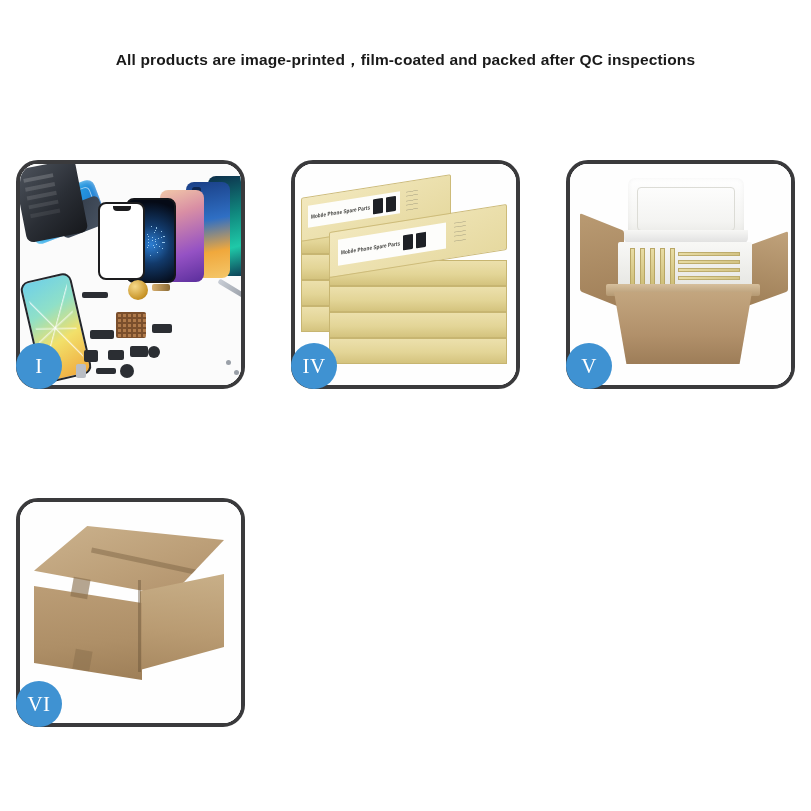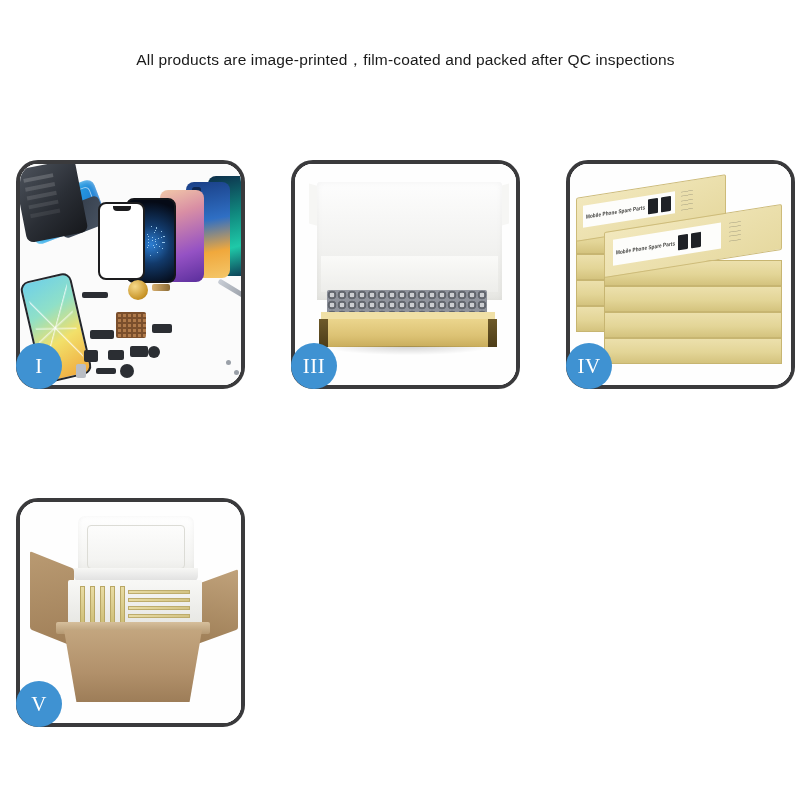--- a/index.html
+++ b/index.html
@@ -31,21 +31,21 @@
     font-size: 35px;
     font-weight: 500;
     letter-spacing: 1.6px;
     color: #0d0d0d;
     line-height: 40px;
     white-space: nowrap;
   }
   .subtitle {
     margin-top: 8px;
     font-size: 15.5px;
-    font-weight: 400;
+    font-weight: 700;
     letter-spacing: 0.15px;
     color: #1a1a1a;
     line-height: 20px;
     white-space: nowrap;
   }
 
   
   .grid {
     position: absolute;
     left: 16px; top: 160px;
@@ -486,37 +486,20 @@
           <div class="pt pt-k"></div>
           <div class="tweezer"></div>
           <div class="screw-a"></div>
           <div class="screw-b"></div>
         </div>
       </div>
       <div class="badge">I</div>
     </div>
 
 
-    <div class="panel">
-      <div class="panel-inner">
-        <div class="scene-flatbox">
-          <div class="fb-lid-flapL"></div>
-          <div class="fb-lid-flapR"></div>
-          <div class="fb-lid"></div>
-          <div class="fb-foam"></div>
-          <div class="fb-bubble"></div>
-          <div class="fb-base-top"></div>
-          <div class="fb-base-front"></div>
-          <div class="fb-corner-l"></div>
-          <div class="fb-corner-r"></div>
-          <div class="fb-shadow"></div>
-        </div>
-      </div>
-      <div class="badge">III</div>
-    </div>
 
     <div class="panel">
       <div class="panel-inner">
         <div class="scene-stack">
 
           <div class="gbox" style="left:6px;  top:64px;  width:104px; height:26px;"></div>
           <div class="gbox" style="left:6px;  top:90px;  width:104px; height:26px;"></div>
           <div class="gbox" style="left:6px;  top:116px; width:104px; height:26px;"></div>
           <div class="gbox" style="left:6px;  top:142px; width:104px; height:26px;"></div>
 
@@ -579,15 +562,30 @@
           <div class="gold-flat" style="top:112px;"></div>
           <div class="gold-flat" style="top:120px;"></div>
 
           <div class="ct-rim"></div>
           <div class="ct-front"></div>
         </div>
       </div>
       <div class="badge">V</div>
     </div>
 
+    <div class="panel">
+      <div class="panel-inner">
+        <div class="scene-sealed">
+          <div class="sc-top">
+            <div class="sc-seam"></div>
+          </div>
+          <div class="sc-side"></div>
+          <div class="sc-front"></div>
+          <div class="sc-edge"></div>
+          <div class="sc-tape-a"></div>
+          <div class="sc-tape-b"></div>
+        </div>
+      </div>
+      <div class="badge">VI</div>
+    </div>
 
   </div>
 </div>
 
 </body></html>

